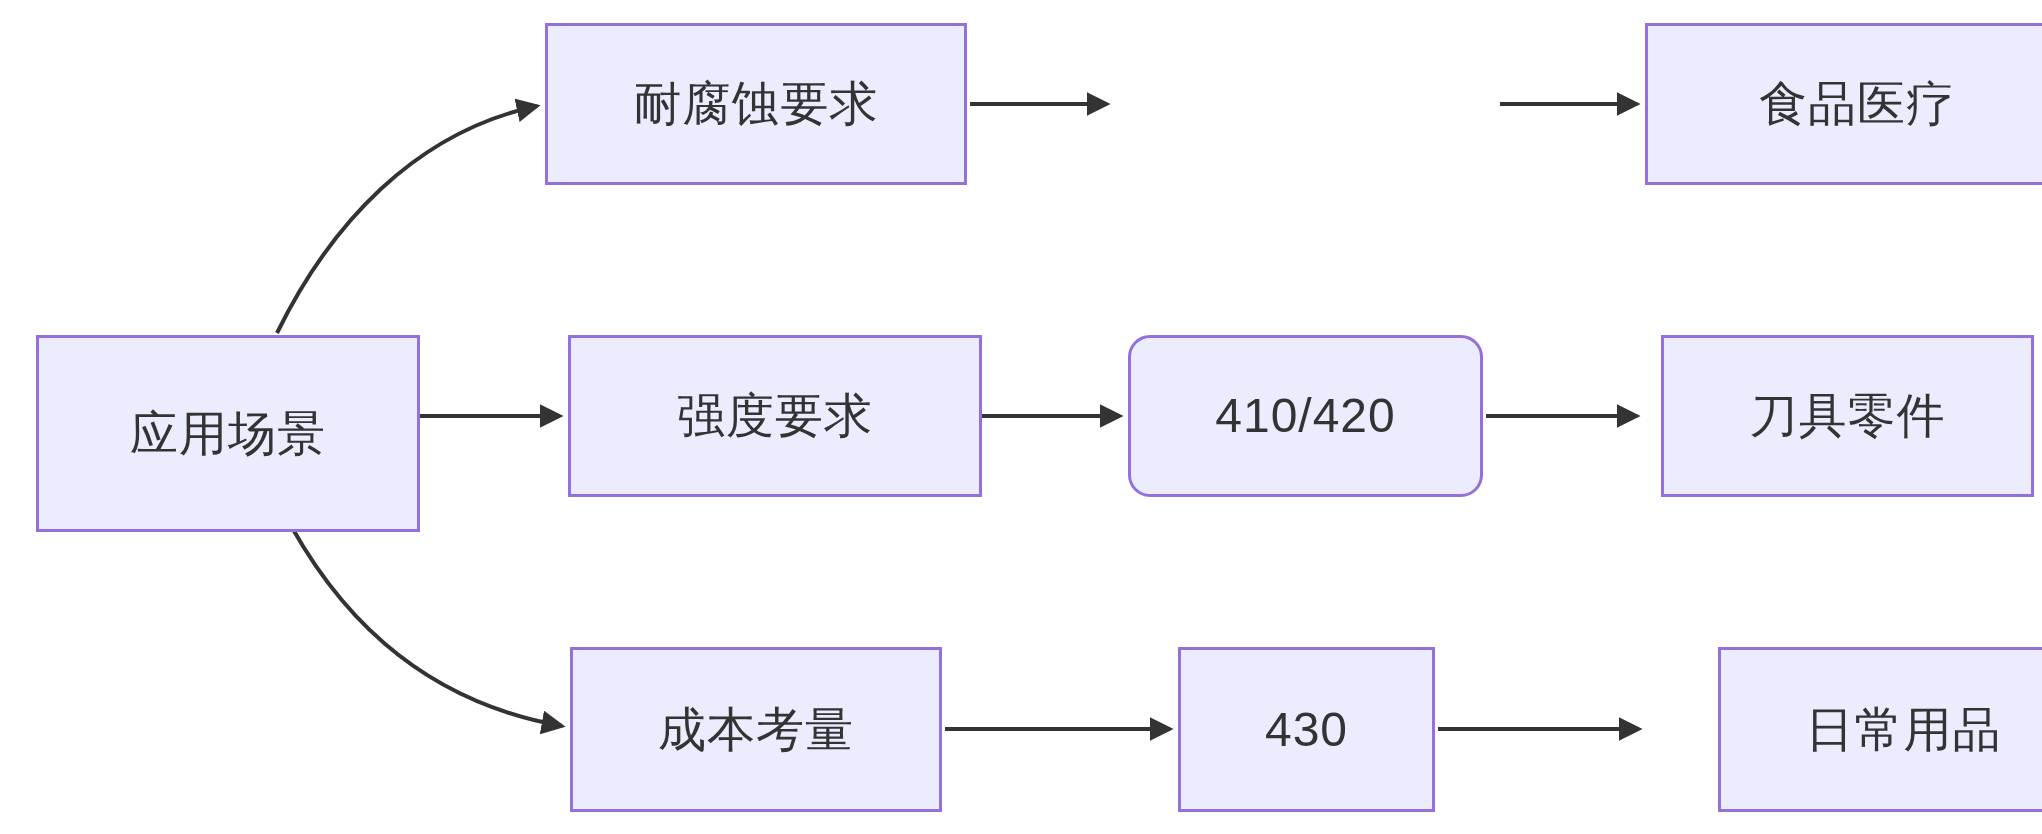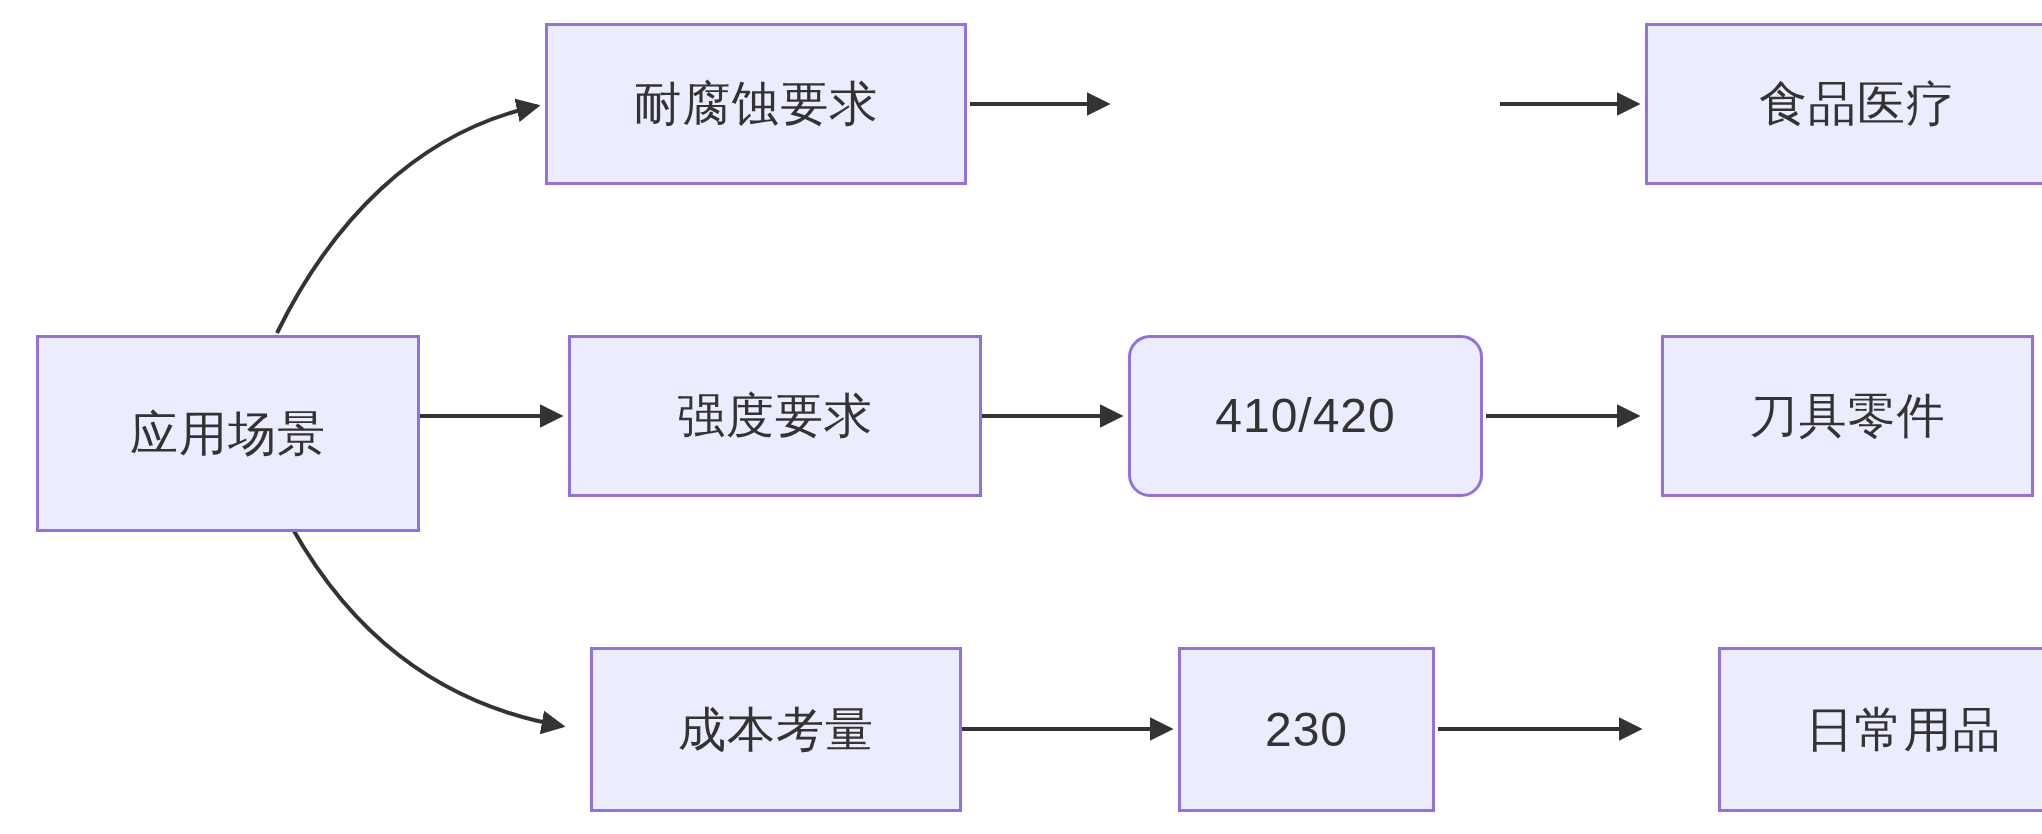--- a/index.html
+++ b/index.html
@@ -25,21 +25,21 @@
     font-size:48px;line-height:1.2;color:var(--text);
     white-space:nowrap;letter-spacing:1px;
   }
   #n-root{left:23px;top:335px;width:384px;height:197px;margin-left:13px;}
   #n-b1{left:545px;top:23px;width:422px;height:162px;}
   #n-g1{left:1115px;top:23px;width:382px;height:162px;}
   #n-u1{left:1645px;top:23px;width:424px;height:162px;}
   #n-b2{left:568px;top:335px;width:414px;height:162px;}
   #n-g2{left:1128px;top:335px;width:355px;height:162px;border-radius:22px;}
   #n-u2{left:1645px;top:335px;width:373px;height:162px;margin-left:16px;}
-  #n-b3{left:570px;top:647px;width:372px;height:165px;margin-left:20px;}
+  #n-b3{left:570px;top:647px;width:372px;height:165px;}
   #n-g3{left:1178px;top:647px;width:257px;height:165px;}
   #n-u3{left:1718px;top:647px;width:371px;height:165px;}
 </style>
 </head>
 <body>
 
 <div class="canvas">
 
   <svg class="edge-layer" width="2042" height="834" viewBox="0 0 2042 834" xmlns="http://www.w3.org/2000/svg">
     <defs>
@@ -76,19 +76,19 @@
     <span class="node-label">410/420</span>
   </div>
   <div class="node" id="n-u2">
     <span class="node-label">刀具零件</span>
   </div>
 
   <div class="node" id="n-b3">
     <span class="node-label">成本考量</span>
   </div>
   <div class="node" id="n-g3">
-    <span class="node-label">230</span>
+    <span class="node-label">430</span>
   </div>
   <div class="node" id="n-u3">
     <span class="node-label">日常用品</span>
   </div>
 
 </div>
 
 </body></html>

